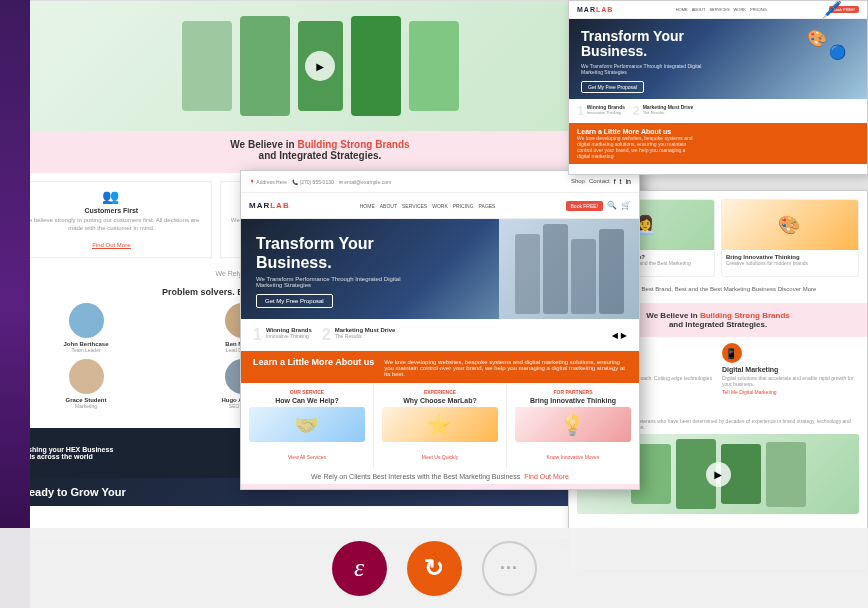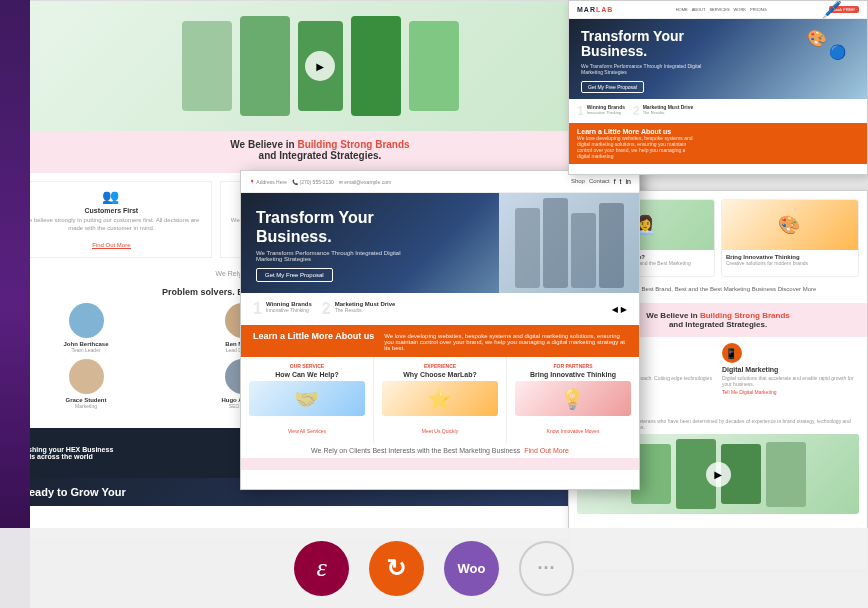--- a/index.html
+++ b/index.html
@@ -900,20 +900,36 @@
         <span style="font-size:5px; color:#888;">✉ email@example.com</span>
       </div>
       <div style="display:flex; gap:4px;">
         <span style="font-size:6px; color:#555;">Shop</span>
         <span style="font-size:6px; color:#555;">Contact</span>
         <span style="font-size:7px;">f</span>
         <span style="font-size:7px;">t</span>
         <span style="font-size:7px;">in</span>
       </div>
     </div>
+    <div class="marlab-nav" style="height:26px;">
+      <div class="marlab-logo">MAR<span>LAB</span></div>
+      <div class="nav-items">
+        <span>HOME</span>
+        <span>ABOUT</span>
+        <span>SERVICES</span>
+        <span>WORK</span>
+        <span>PRICING</span>
+        <span>PAGES</span>
+      </div>
+      <div style="display:flex; gap:4px; align-items:center;">
+        <span class="nav-cta">Book FREE!</span>
+        <span style="font-size:8px;">🔍</span>
+        <span style="font-size:8px;">🛒</span>
+      </div>
+    </div>
 
     <div class="marlab-hero">
       <h1>Transform Your<br>Business.</h1>
       <p>We Transform Performance Through Integrated Digital Marketing Strategies</p>
       <span class="marlab-hero-btn">Get My Free Proposal</span>
       <div class="hero-people-img">
         <div style="display:flex; gap:3px; align-items:flex-end;">
           <div style="width:25px; height:80px; background:rgba(100,120,140,0.5); border-radius:3px;"></div>
           <div style="width:25px; height:90px; background:rgba(80,100,120,0.5); border-radius:3px;"></div>
           <div style="width:25px; height:75px; background:rgba(90,110,130,0.5); border-radius:3px;"></div>
@@ -995,24 +1011,19 @@
       <div class="plugin-icon elementor">
         <span class="e-icon">ε</span>
       </div>
     </div>
     <div class="plugin-wrapper">
       <div class="plugin-icon updraft">
         <span style="font-size:24px;">↻</span>
       </div>
     </div>
     <div class="plugin-wrapper">
-      <div class="plugin-icon woo">
-        <span style="font-size:13px; font-weight:bold;">Woo</span>
-      </div>
-    </div>
-    <div class="plugin-wrapper">
       <div class="plugin-icon more">
         <span>···</span>
       </div>
     </div>
   </div>
 
 </div>
 
 </body></html>

